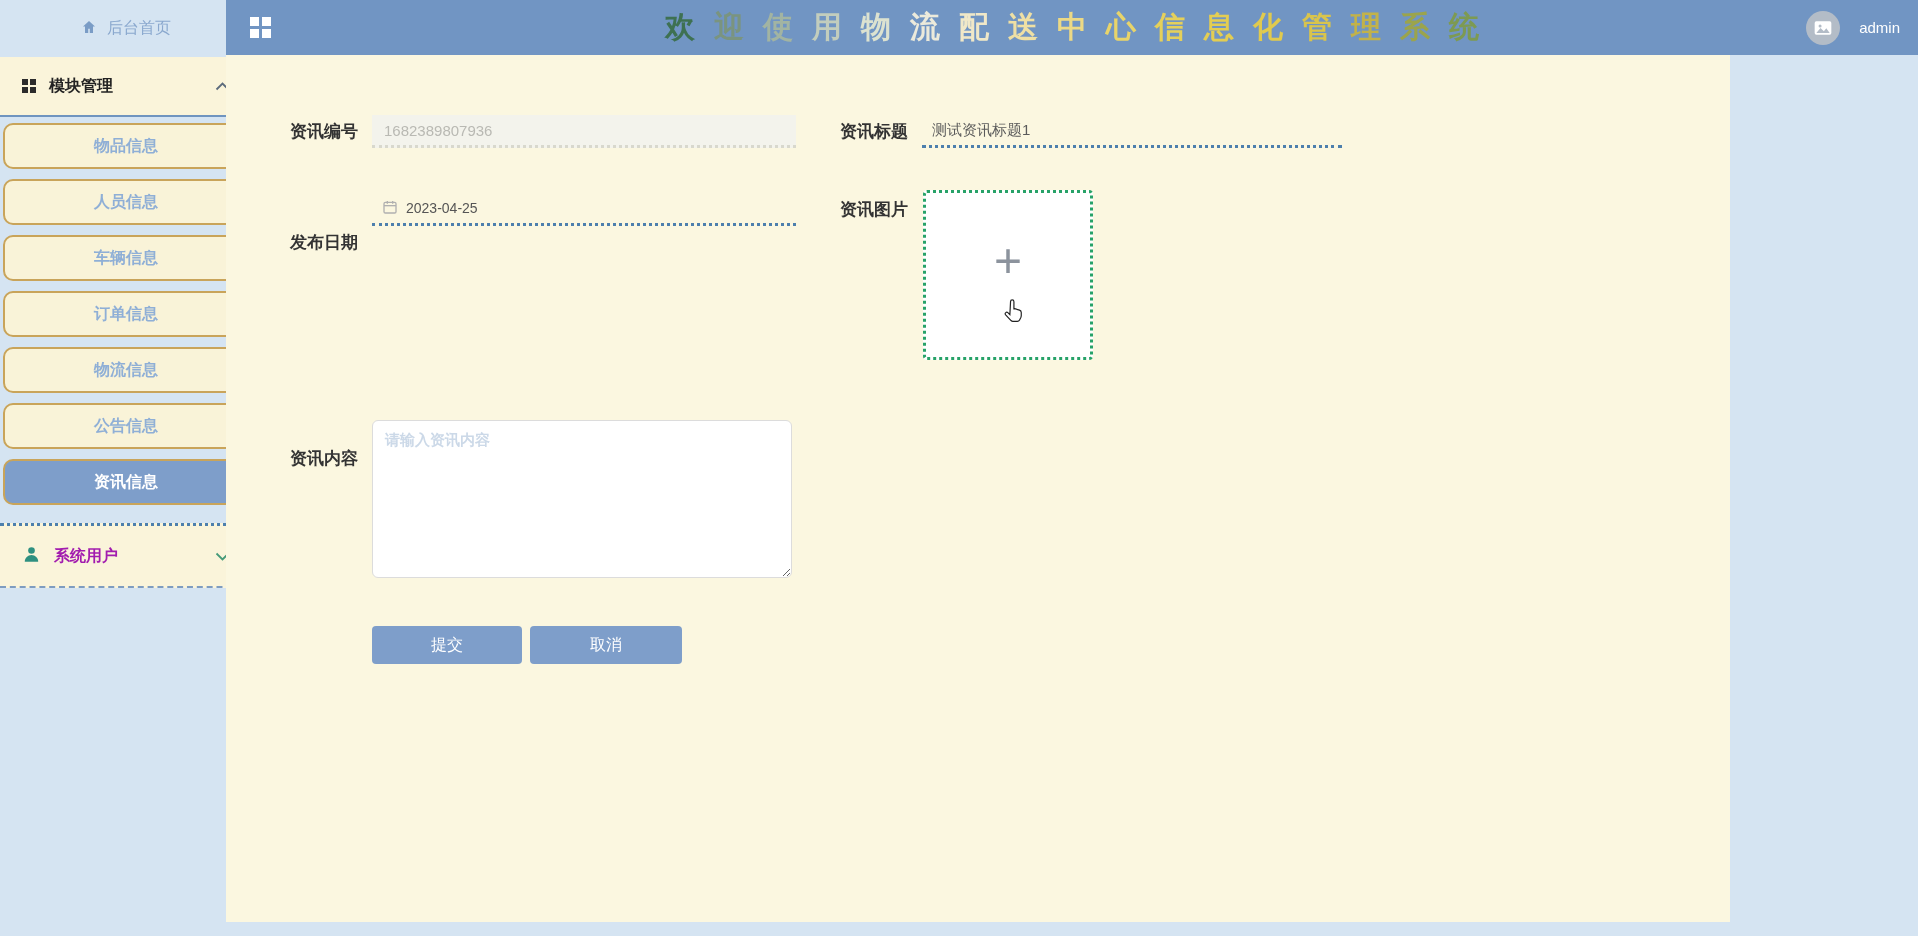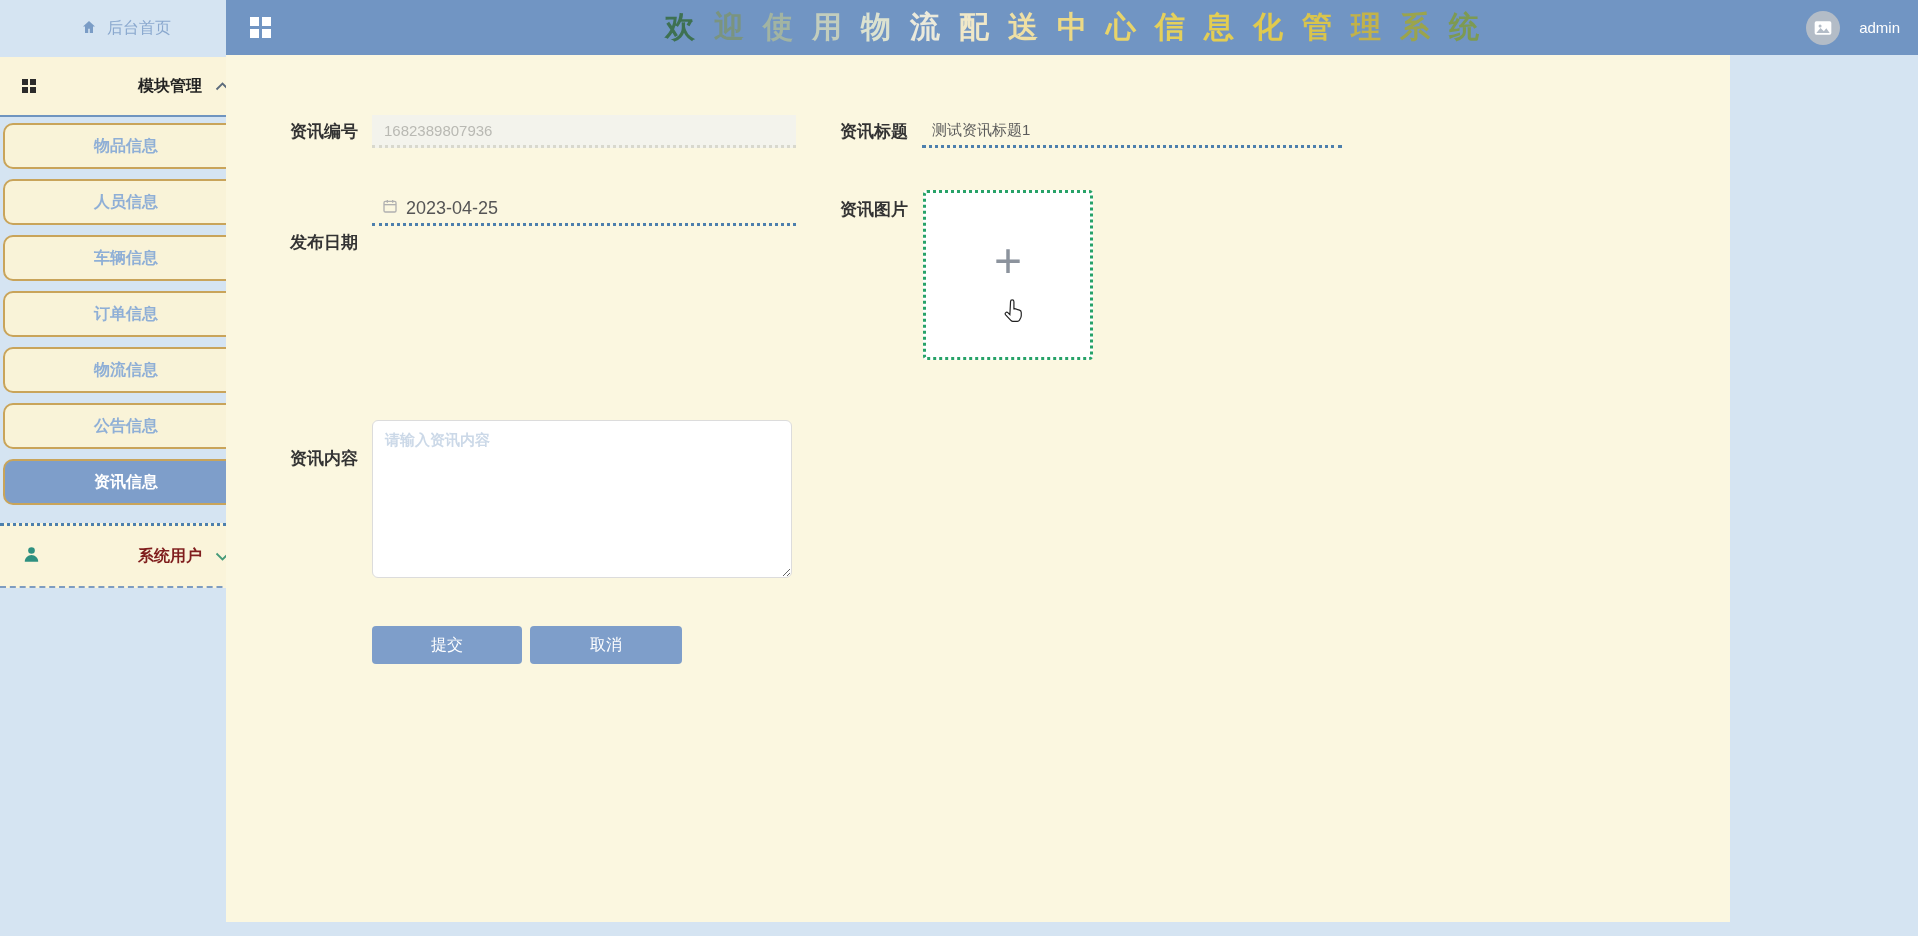--- a/index.html
+++ b/index.html
@@ -10,39 +10,39 @@
   
   .header { position:absolute; left:226px; top:0; width:1692px; height:55px; background:#7195c3; }
   .hdr-grid-icon { position:absolute; left:24px; top:17px; display:grid; grid-template-columns:9px 9px; grid-template-rows:9px 9px; gap:3px; cursor:pointer; }
   .hdr-grid-icon i { background:#fff; display:block; }
   .hdr-title { position:absolute; left:0; right:0; top:0; height:55px; display:flex; align-items:center; justify-content:center; gap:19px; font-size:30px; font-weight:700; user-select:none; }
   .hdr-user { position:absolute; right:18px; top:0; height:55px; display:flex; align-items:center; gap:19px; cursor:pointer; }
   .avatar { width:34px; height:34px; border-radius:50%; background:#b3bcc7; display:flex; align-items:center; justify-content:center; }
   .hdr-user .uname { color:#fff; font-size:15px; }
 
   
-  .sidebar { position:absolute; left:0; top:0; width:252px; height:936px; background:#d5e4f2;text-align:right; }
+  .sidebar { position:absolute; left:0; top:0; width:252px; height:936px; background:#d5e4f2; }
   .home-row { height:57px; display:flex; align-items:center; justify-content:center; gap:10px; color:#8aa8ce; font-size:16px; font-weight:500; cursor:pointer; }
   .module-header { background:#faf4da; height:60px; border-bottom:2px solid #6f94bf; display:flex; align-items:center; padding:0 22px; gap:13px; cursor:pointer; }
   .module-header .mh-label { flex:1; font-weight:700; color:#222; font-size:16px; }
   .mini-grid { display:grid; grid-template-columns:6px 6px; grid-template-rows:6px 6px; gap:2px; }
   .mini-grid i { background:#2b2b2b; display:block; }
   .submenu { padding:6px 3px 8px 3px; }
   .menu-item { height:46px; margin:0 0 10px 0; background:#f9f3d8; border:2px solid #c9a45a; border-radius:10px; display:flex; align-items:center; justify-content:center; font-size:16px; font-weight:700; color:#8fafd6; cursor:pointer; }
   .menu-item.active { background:#7e9eca; color:#ffffff; }
   .user-header { border-top:3px dotted #4c7fad; border-bottom:2px dashed #7e9cc0; background:#faf4da; height:65px; display:flex; align-items:center; padding:0 22px; gap:13px; cursor:pointer; }
-  .user-header .uh-label { flex:1; font-weight:700; color:#7f1d1d; font-size:16px; }
+  .user-header .uh-label { flex:1; font-weight:700; color:#a21caf; font-size:16px; }
 
   
   .main { position:absolute; left:226px; top:55px; width:1504px; height:867px; background:#fbf7e0; }
   .flabel { position:absolute; font-size:17px; font-weight:700; color:#333; }
   .inp { position:absolute; height:33px; font-size:15px; outline:none; }
   .inp-id { left:146px; top:60px; width:424px; background:#f3f3ec; border:none; border-bottom:3px dotted #d8d8cd; color:#b9b9b3; padding:0 12px; }
   .inp-title { left:696px; top:60px; width:420px; background:transparent; border:none; border-bottom:3px dotted #4c7fad; color:#5a5a5a; padding:0 10px; }
-  .date-field { position:absolute; left:146px; top:138px; width:424px; height:33px; border-bottom:3px dotted #4c7fad; display:flex; align-items:center; gap:8px; padding-left:10px; color:#555; font-size:18px; cursor:pointer; }
+  .date-field { position:absolute; left:146px; top:138px; width:424px; height:33px; border-bottom:3px dotted #4c7fad; display:flex; align-items:center; gap:8px; padding-left:10px; color:#555; font-size:14px; cursor:pointer; }
   .upload-box { position:absolute; left:697px; top:135px; width:170px; height:170px; background:#fff; border:3px dotted #27a268; border-radius:4px; cursor:pointer; }
   .upload-plus { position:absolute; left:0; right:0; top:44px; text-align:center; color:#8c939d; font-size:48px; font-weight:200; line-height:48px; }
   .cursor-icon { position:absolute; left:74px; top:104px; }
   .content-area { position:absolute; left:146px; top:365px; width:420px; height:158px; background:#fff; border:1px solid #dcdcdc; border-radius:6px; padding:10px 12px; font-size:15px; color:#14532d; resize:both; font-family:"Liberation Sans","DejaVu Sans",sans-serif; outline:none; }
   .content-area::placeholder { color:#ccd9e8; font-weight:700; }
   .btn { position:absolute; top:571px; height:38px; background:#7e9eca; color:#fff; border:none; border-radius:4px; font-size:16px; cursor:pointer; font-family:inherit; }
   .btn-submit { left:146px; width:150px; }
   .btn-cancel { left:304px; width:152px; }
 </style>
 </head>

